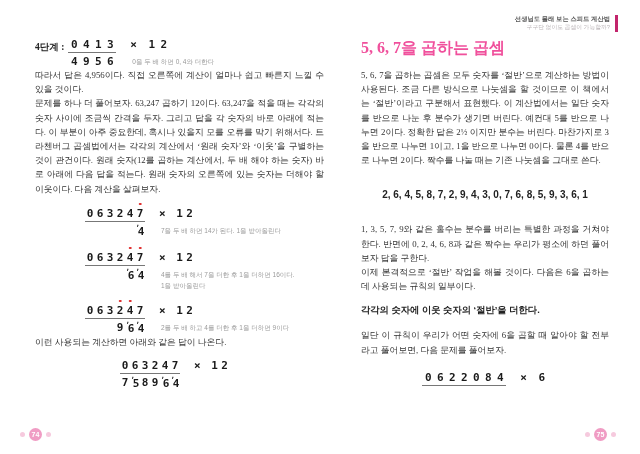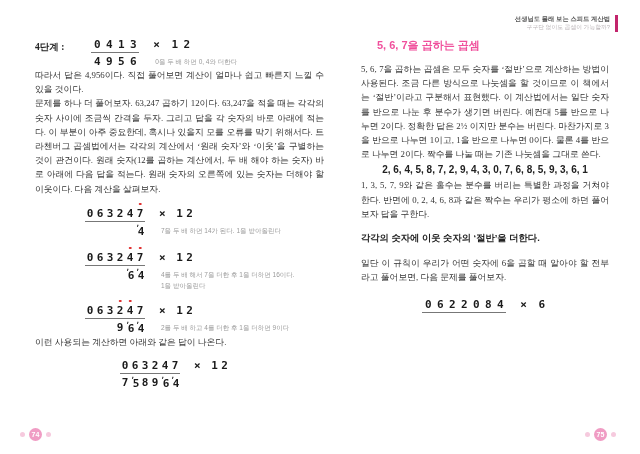--- a/index.html
+++ b/index.html
@@ -7,21 +7,21 @@
     position:relative;width:640px;height:454px;background:#ffffff;
     font-family:"Liberation Serif",serif;color:#2e2e2e;overflow:hidden;
   }
   
   .col{position:absolute;top:38px;height:404px;overflow:hidden;}
   .col-left{left:35px;width:289px;}
   .col-right{left:361px;width:248px;}
   p.body{font-size:8.8px;line-height:14.2px;text-align:justify;margin:0;color:#333;}
   .mt{margin-top:8px;}
   
-  .step-row{display:flex;align-items:flex-start;gap:27px;}
+  .step-row{display:flex;align-items:flex-start;gap:4px;}
   .step-label{font-weight:700;font-size:9.5px;white-space:nowrap;padding-top:3px;color:#222;}
   
   .calc{font-family:"DejaVu Sans Mono",monospace;font-size:11px;color:#1a1a1a;font-weight:600;}
   .calc-row{display:flex;align-items:flex-start;}
   .dgrp{display:inline-flex;}
   .dgrp.ul{border-bottom:1px solid #777;padding-bottom:1px;}
   .dg{position:relative;display:inline-block;width:10px;text-align:center;}
   .wide .dg{width:12px;}
   .dg.dotted::before{
     content:'';position:absolute;top:-4px;left:50%;transform:translateX(-50%);
@@ -35,27 +35,27 @@
     font-family:"Liberation Sans",sans-serif;font-size:6.5px;line-height:1.7;
     color:#999;margin-left:16px;padding-top:3px;font-weight:400;white-space:nowrap;
   }
   .calc-a,.calc-b,.calc-c{margin:11px 0 0 50px;}
   .calc-b,.calc-c{margin-top:13px;}
   .calc-final{margin:10px 0 0 85px;}
   .calc-center{display:flex;justify-content:center;margin:14px 0 10px 0;}
   .closing{margin-top:12px;}
   
   .h-pink{
-    font-family:Liberation Sans, sans-serif;font-weight:700;font-size:11px;
-    color:#f0509c;margin:0 0 9px 16px;
+    font-family:Liberation Serif, serif;font-weight:700;font-size:16px;
+    color:#f0509c;margin:0 0 9px 0;
   }
   .h-pink.second{margin-top:15px;}
   .numbers-line{
     font-family:"Liberation Sans",sans-serif;text-align:center;font-weight:700;
-    font-size:10px;color:#222;margin:3px 0;
+    font-size:10px;color:#222;margin:22px 0;
   }
   .rule-line{
     font-family:"Liberation Sans",sans-serif;text-align:left;font-weight:700;
     font-size:9.3px;color:#222;margin:11px 0;
   }
   
   .runhead{
     position:absolute;top:14px;right:30px;text-align:right;
     font-family:"Liberation Sans",sans-serif;line-height:1.5;
   }
@@ -109,21 +109,21 @@
               <span class="dg">4</span>
               <span class="dg">9</span>
               <span class="dg">5</span>
               <span class="dg">6</span>
             </span>
             <span class="calc-note">0을 두 배 하면 0, 4와 더한다</span>
           </div>
         </div>
     </div>
 
-    <p class="body mt">따라서 답은 4,956이다. 직접 풀어보면 계산이 얼마나 쉽고 빠른지 느낄 수 있을 것이다.</p>
+    <p class="body mt">따라서 답은 4,956이다. 직접 오른쪽에 계산이 얼마나 쉽고 빠른지 느낄 수 있을 것이다.</p>
     <p class="body">문제를 하나 더 풀어보자. 63,247 곱하기 12이다. 63,247을 적을 때는 각각의 숫자 사이에 조금씩 간격을 두자. 그리고 답을 각 숫자의 바로 아래에 적는다. 이 부분이 아주 중요한데, 혹시나 있을지 모를 오류를 막기 위해서다. 트라첸버그 곱셈법에서는 각각의 계산에서 ‘원래 숫자’와 ‘이웃’을 구별하는 것이 관건이다. 원래 숫자(12를 곱하는 계산에서, 두 배 해야 하는 숫자) 바로 아래에 다음 답을 적는다. 원래 숫자의 오른쪽에 있는 숫자는 더해야 할 이웃이다. 다음 계산을 살펴보자.</p>
 
     <div class="calc calc-a">
         <div class="calc-row">
           <span class="dgrp ul">
             <span class="dg">0</span>
             <span class="dg">6</span>
             <span class="dg">3</span>
             <span class="dg">2</span>
             <span class="dg">4</span>
@@ -247,20 +247,21 @@
 
     <div class="h-pink">5, 6, 7을 곱하는 곱셈</div>
 
     <p class="body">5, 6, 7을 곱하는 곱셈은 모두 숫자를 ‘절반’으로 계산하는 방법이 사용된다. 조금 다른 방식으로 나눗셈을 할 것이므로 이 책에서는 ‘절반’이라고 구분해서 표현했다. 이 계산법에서는 일단 숫자를 반으로 나눈 후 분수가 생기면 버린다. 예컨대 5를 반으로 나누면 2이다. 정확한 답은 2½ 이지만 분수는 버린다. 마찬가지로 3을 반으로 나누면 1이고, 1을 반으로 나누면 0이다. 물론 4를 반으로 나누면 2이다. 짝수를 나눌 때는 기존 나눗셈을 그대로 쓴다.</p>
 
     <div class="numbers-line">2, 6, 4, 5, 8, 7, 2, 9, 4, 3, 0, 7, 6, 8, 5, 9, 3, 6, 1</div>
 
     <p class="body">1, 3, 5, 7, 9와 같은 홀수는 분수를 버리는 특별한 과정을 거쳐야 한다. 반면에 0, 2, 4, 6, 8과 같은 짝수는 우리가 평소에 하던 풀어보자 답을 구한다.</p>
 
 
+    <p class="body">이제 본격적으로 ‘절반’ 작업을 해볼 것이다. 다음은 6을 곱하는 데 사용되는 규칙의 일부이다.</p>
 
     <div class="rule-line">각각의 숫자에 이웃 숫자의 ‘절반’을 더한다.</div>
 
     <p class="body">일단 이 규칙이 우리가 어떤 숫자에 6을 곱할 때 알아야 할 전부라고 풀어보면, 다음 문제를 풀어보자.</p>
 
     <div class="calc-center">
       <div class="calc wide">
           <div class="calc-row">
             <span class="dgrp ul">
               <span class="dg">0</span>

